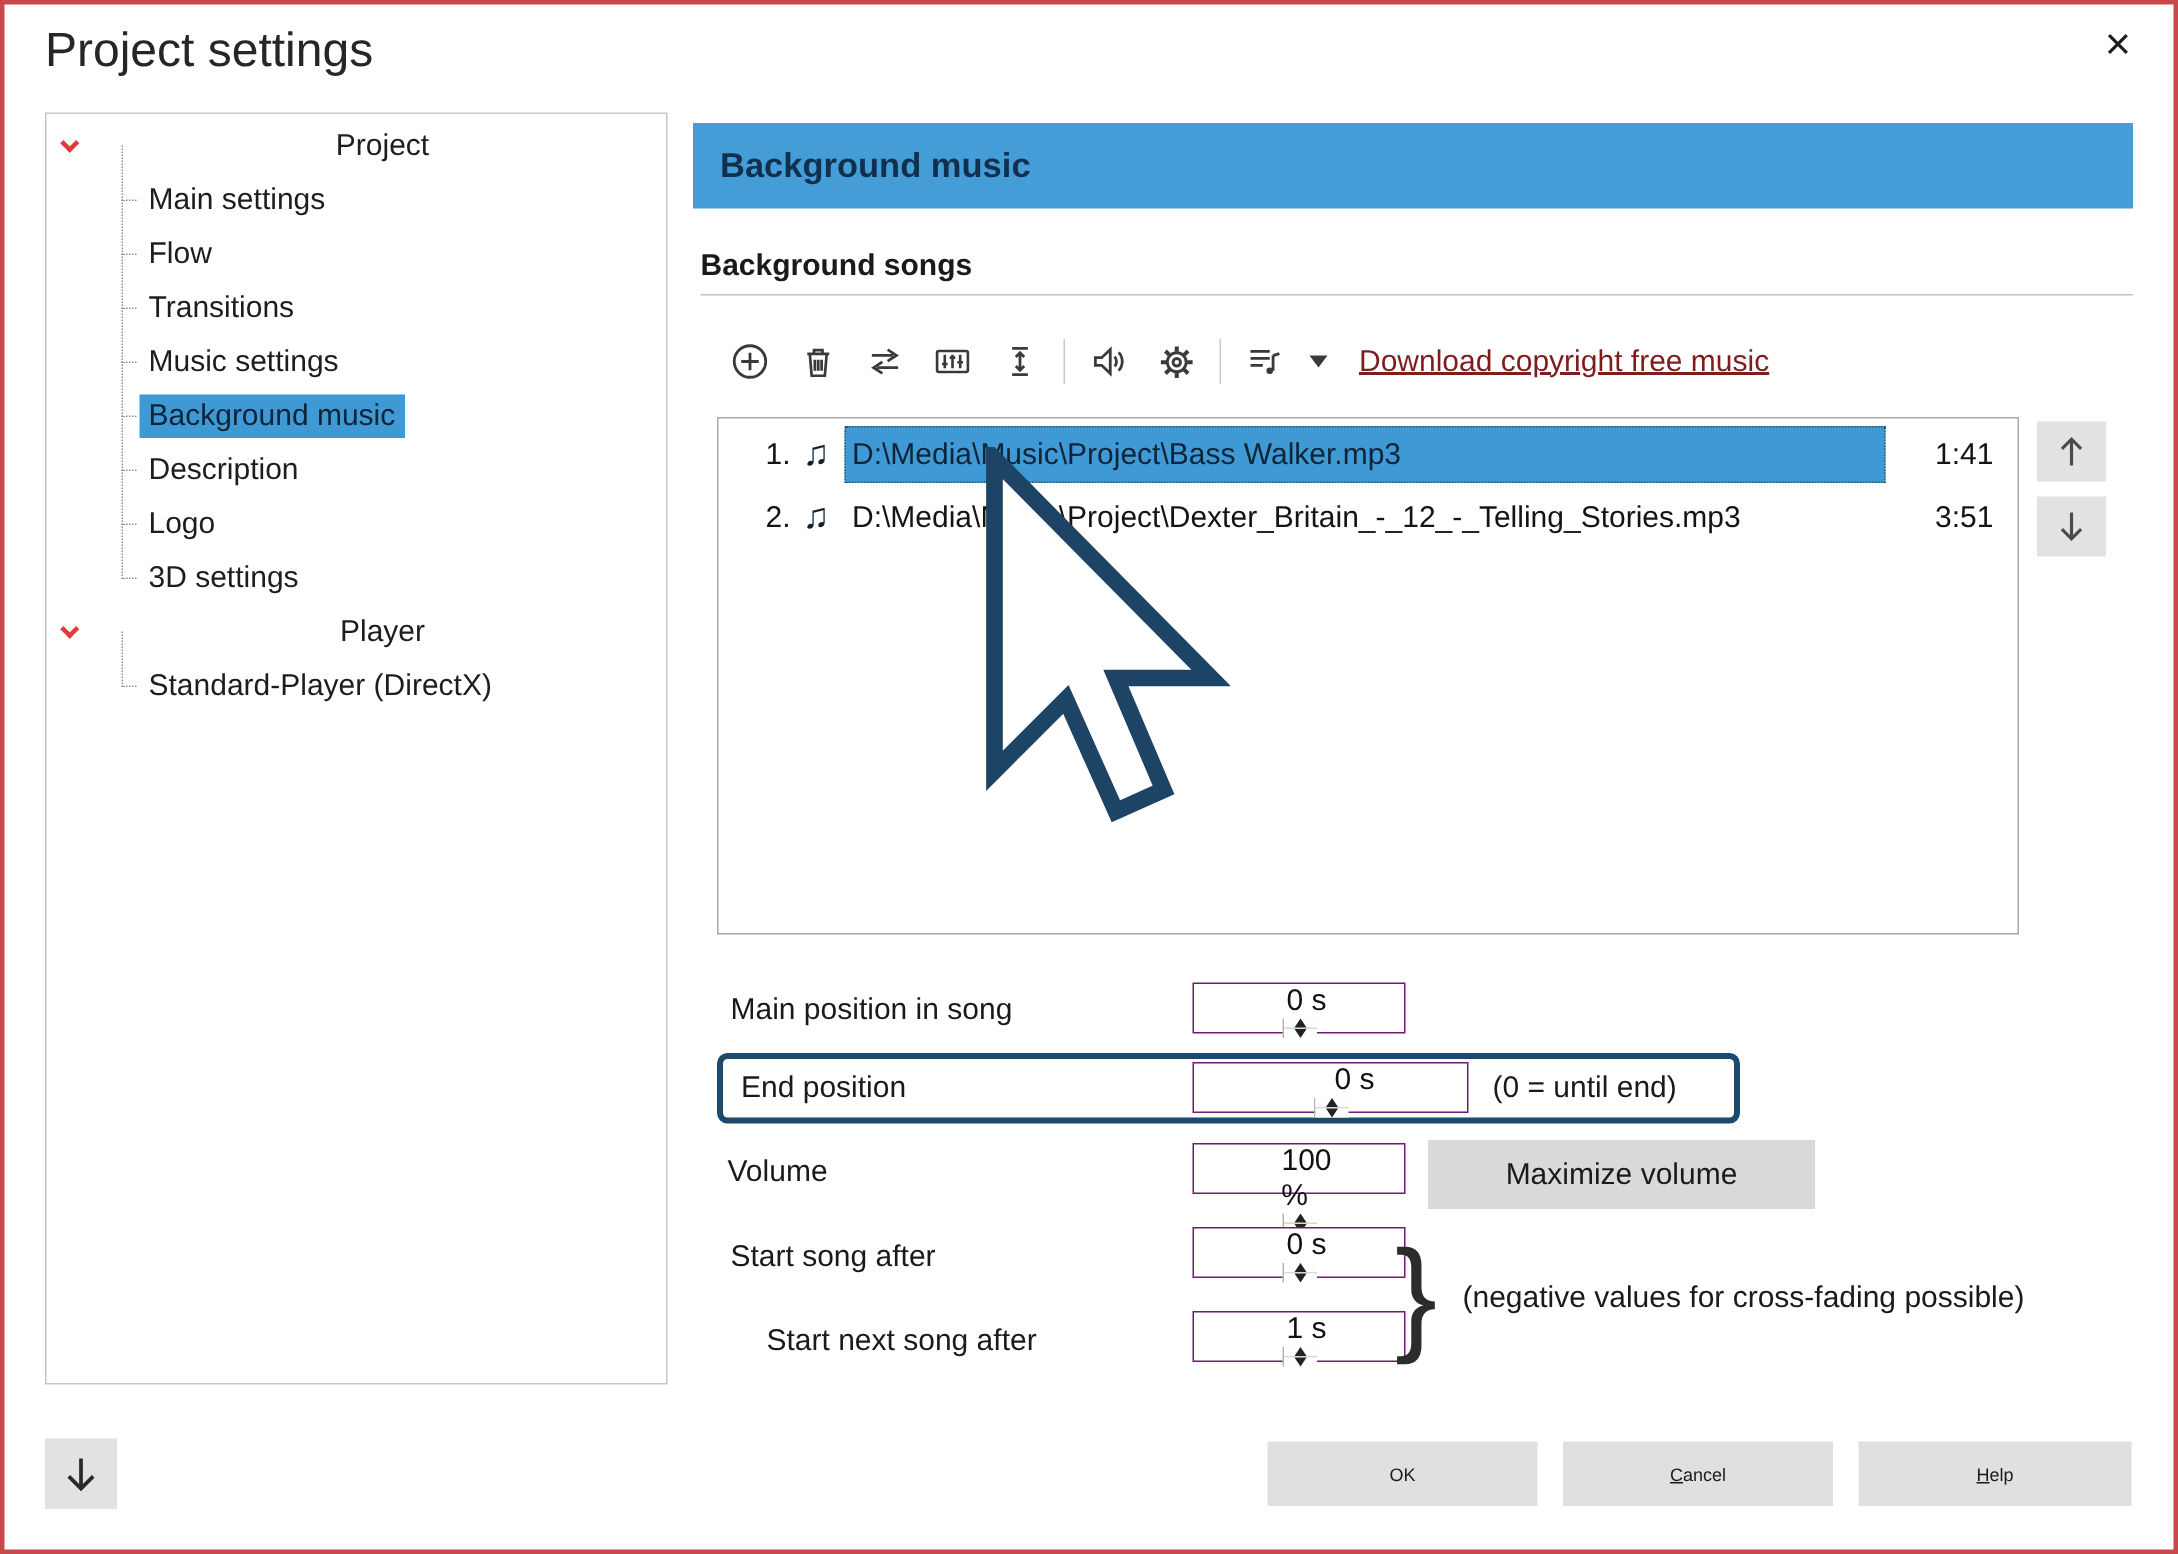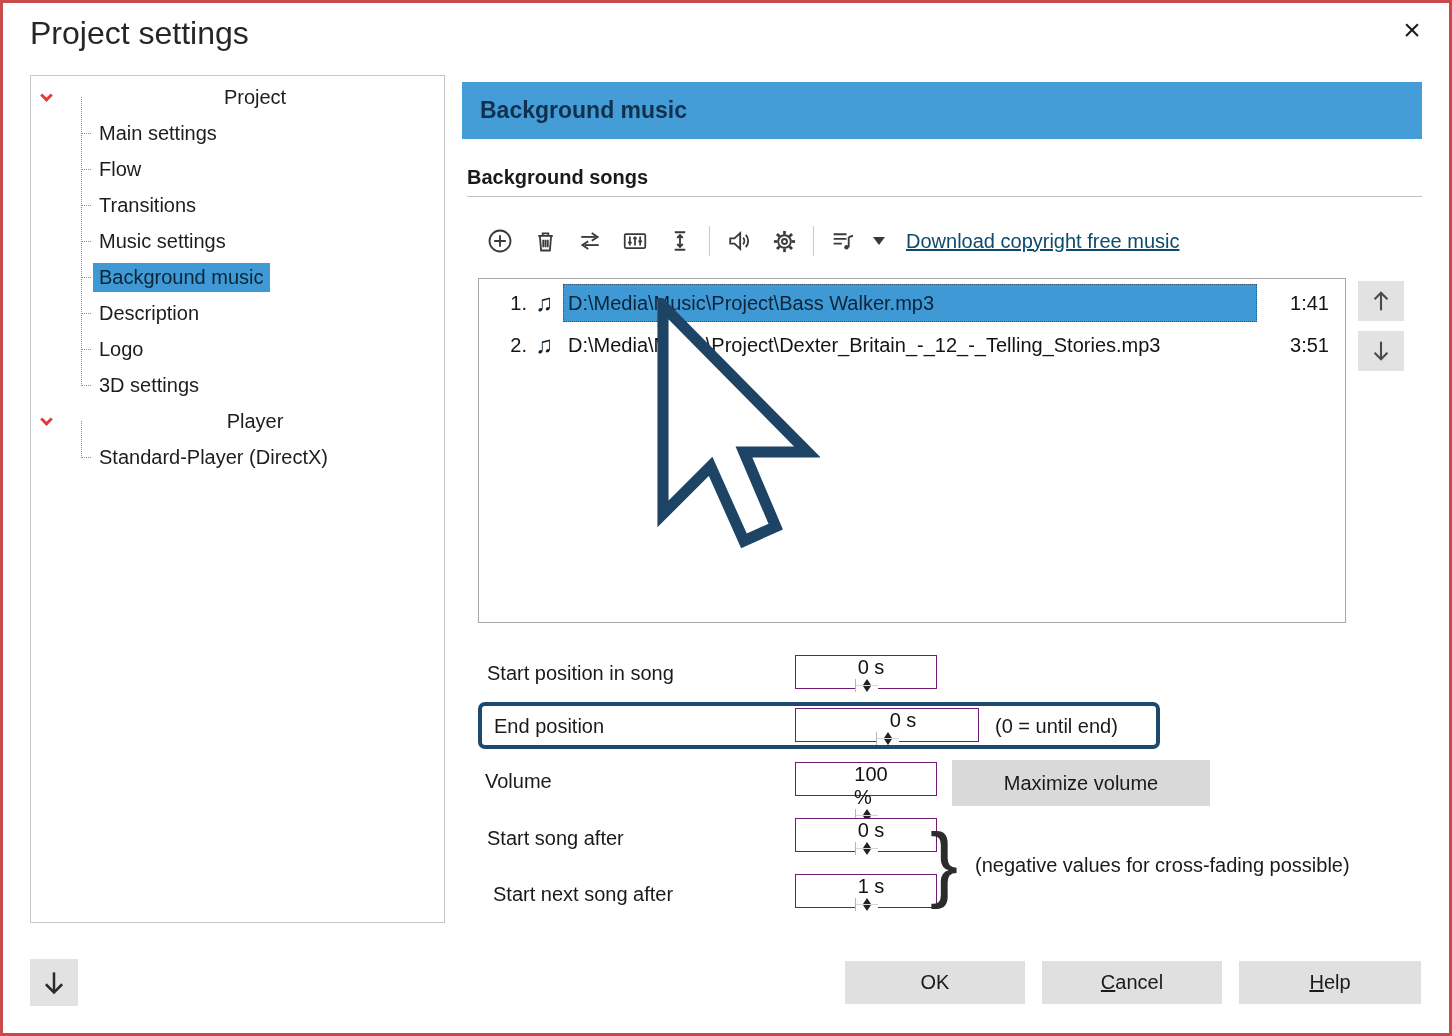--- a/index.html
+++ b/index.html
@@ -34,21 +34,21 @@
   .songs-heading { position:absolute; left:467px; top:166px; font-size:20px; font-weight:bold; color:#1a1a1a; }
   .heading-rule { position:absolute; left:467px; top:196px; width:955px; border-top:1px solid #c2c2c2; }
 
   
   .toolbar { position:absolute; left:480px; top:220px; height:42px; display:flex; align-items:center; }
   .tb-btn { width:40px; height:40px; display:flex; align-items:center; justify-content:center; margin-right:5px; }
   .tb-sep { width:1px; height:30px; background:#c9c9c9; margin:0 9px 0 4px; }
   .tb-dd { width:22px; height:40px; display:flex; align-items:center; justify-content:center; margin-right:4px; }
   .tb-dd::after { content:""; border-left:6px solid transparent; border-right:6px solid transparent;
                   border-top:8px solid #3a3a3a; }
-  .tb-link { margin-left:12px; font-size:20px; color:#0c4a6e; text-decoration:underline; white-space:nowrap; }
+  .tb-link { margin-left:12px; font-size:20px; color:#7f1d1d; text-decoration:underline; white-space:nowrap; }
   .tb-btn svg { display:block; }
 
   
   .listbox { position:absolute; left:478px; top:278px; width:868px; height:345px;
              border:1px solid #a9a9a9; background:#fff; padding-top:3px; overflow:hidden; }
   .song-row { height:42px; display:flex; align-items:center; font-size:20px; color:#141414; padding-left:14px; }
   .song-index { width:34px; text-align:right; margin-right:8px; }
   .note-icon { font-size:24px; margin-right:10px; color:#10222f; }
   .song-path { flex:1; height:38px; display:flex; align-items:center; padding-left:4px;
                border:1px dotted transparent; white-space:nowrap; overflow:hidden; }
@@ -84,21 +84,21 @@
 
   .max-btn { position:absolute; left:952px; top:760px; width:258px; height:46px; background:#d9d9d9;
              border:none; font-size:20px; color:#1a1a1a; font-family:inherit; }
 
   .brace { position:absolute; left:930px; top:820px; font-size:84px; line-height:86px; color:#2c2c2c; font-weight:400; }
   .crossfade-note { position:absolute; left:975px; top:854px; font-size:20px; color:#1a1a1a; white-space:nowrap; }
 
   
   .big-down { position:absolute; left:30px; top:959px; width:48px; height:47px; background:#e2e2e2; border:none;
               display:flex; align-items:center; justify-content:center; }
-  .btn { position:absolute; height:43px; background:#e0e0e0; border:none; font-size:20px; color:#1a1a1a;
+  .btn { position:absolute; height:43px; background:#e0e0e0; border:none; font-size:12px; color:#1a1a1a;
          font-family:inherit; display:flex; align-items:center; justify-content:center; }
   #btn-ok { left:845px; top:961px; width:180px; }
   #btn-cancel { left:1042px; top:961px; width:180px; }
   #btn-help { left:1239px; top:961px; width:182px; }
   .accel { text-decoration:underline; }
 </style>
 </head>
 <body>
 
 <div class="window">
@@ -251,21 +251,21 @@
     <svg width="28" height="28" viewBox="0 0 24 24" fill="none" stroke="#4a4a4a" stroke-width="1.8">
       <path d="M12 4v15"></path>
         <path d="M6.5 13.5L12 19l5.5-5.5"></path>
     </svg>
   </button>
 
   <svg class="cursor-overlay" viewBox="0 0 104 160">
     <polygon points="6,5 6,136 36,106 57,153 77,144 57,97 97,97" fill="#ffffff" stroke="#1d4365" stroke-width="7" stroke-linejoin="miter"></polygon>
   </svg>
 
-  <span class="form-label" style="left:487px; top:662px;">Start position in song</span>
+  <span class="form-label" style="left:487px; top:662px;">Main position in song</span>
   <div class="spin" style="left:795px; top:655px; width:142px;">
     <span class="val">0 s</span>
     <span class="spin-btns">
       <span class="spin-up"></span>
       <span class="spin-down"></span>
     </span>
   </div>
 
   <div class="end-box">
     <span class="inlbl">End position</span>
@@ -292,21 +292,21 @@
 
   <span class="form-label" style="left:487px; top:827px;">Start song after</span>
   <div class="spin" style="left:795px; top:818px; width:142px;">
     <span class="val">0 s</span>
     <span class="spin-btns">
       <span class="spin-up"></span>
       <span class="spin-down"></span>
     </span>
   </div>
 
-  <span class="form-label" style="left:493px; top:883px;">Start next song after</span>
+  <span class="form-label" style="left:511px; top:883px;">Start next song after</span>
   <div class="spin" style="left:795px; top:874px; width:142px;">
     <span class="val">1 s</span>
     <span class="spin-btns">
       <span class="spin-up"></span>
       <span class="spin-down"></span>
     </span>
   </div>
 
   <span class="brace">}</span>
   <span class="crossfade-note">(negative values for cross-fading possible)</span>

